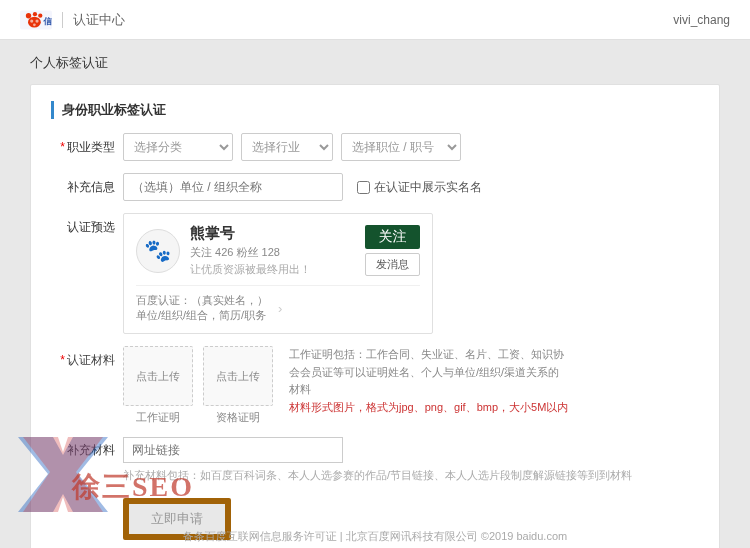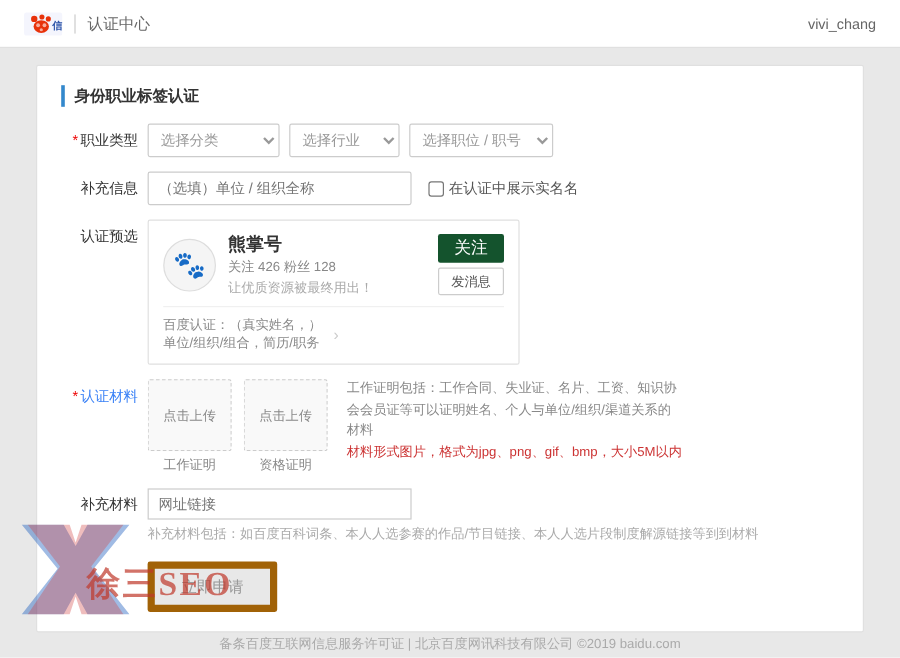--- a/index.html
+++ b/index.html
@@ -237,21 +237,21 @@
 
     
     .cert-section {
       display: flex;
       align-items: flex-start;
       margin-bottom: 12px;
     }
     .cert-label {
       width: 64px;
       text-align: right;
-      color: #3b82f6;
+      color: #404040;
       font-size: 12px;
       flex-shrink: 0;
       margin-right: 8px;
       padding-top: 6px;
     }
     .cert-label.required::before {
       content: '*';
       color: #e00;
       margin-right: 2px;
     }
@@ -408,20 +408,21 @@
         <text x="44" y="26" font-size="16" fill="#2a52a8" font-weight="bold" font-family="Arial">信</text>
       </svg>
     </div>
     <div class="divider-v"></div>
     <span class="header-title">认证中心</span>
   </div>
   <span class="header-user">vivi_chang</span>
 </div>
 
 <div class="main">
+  <div class="page-title">个人标签认证</div>
 
   <div class="card">
     <div class="section-title">身份职业标签认证</div>
 
     <div class="form-row">
       <span class="form-label required">职业类型</span>
       <div class="select-group">
         <select>
           <option>选择分类</option>
         </select>

